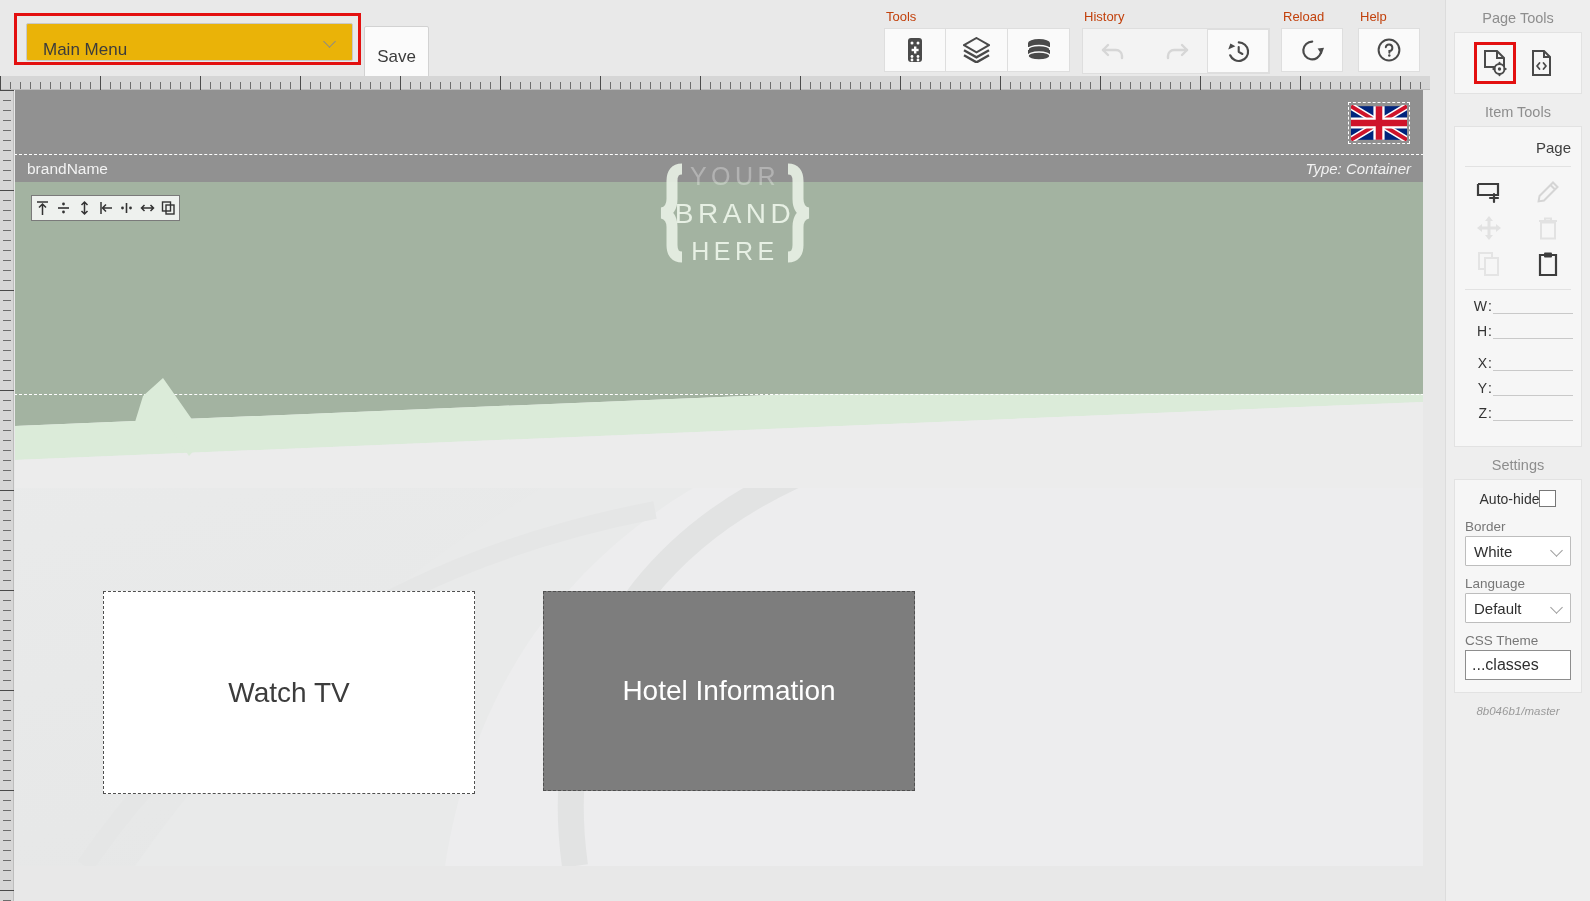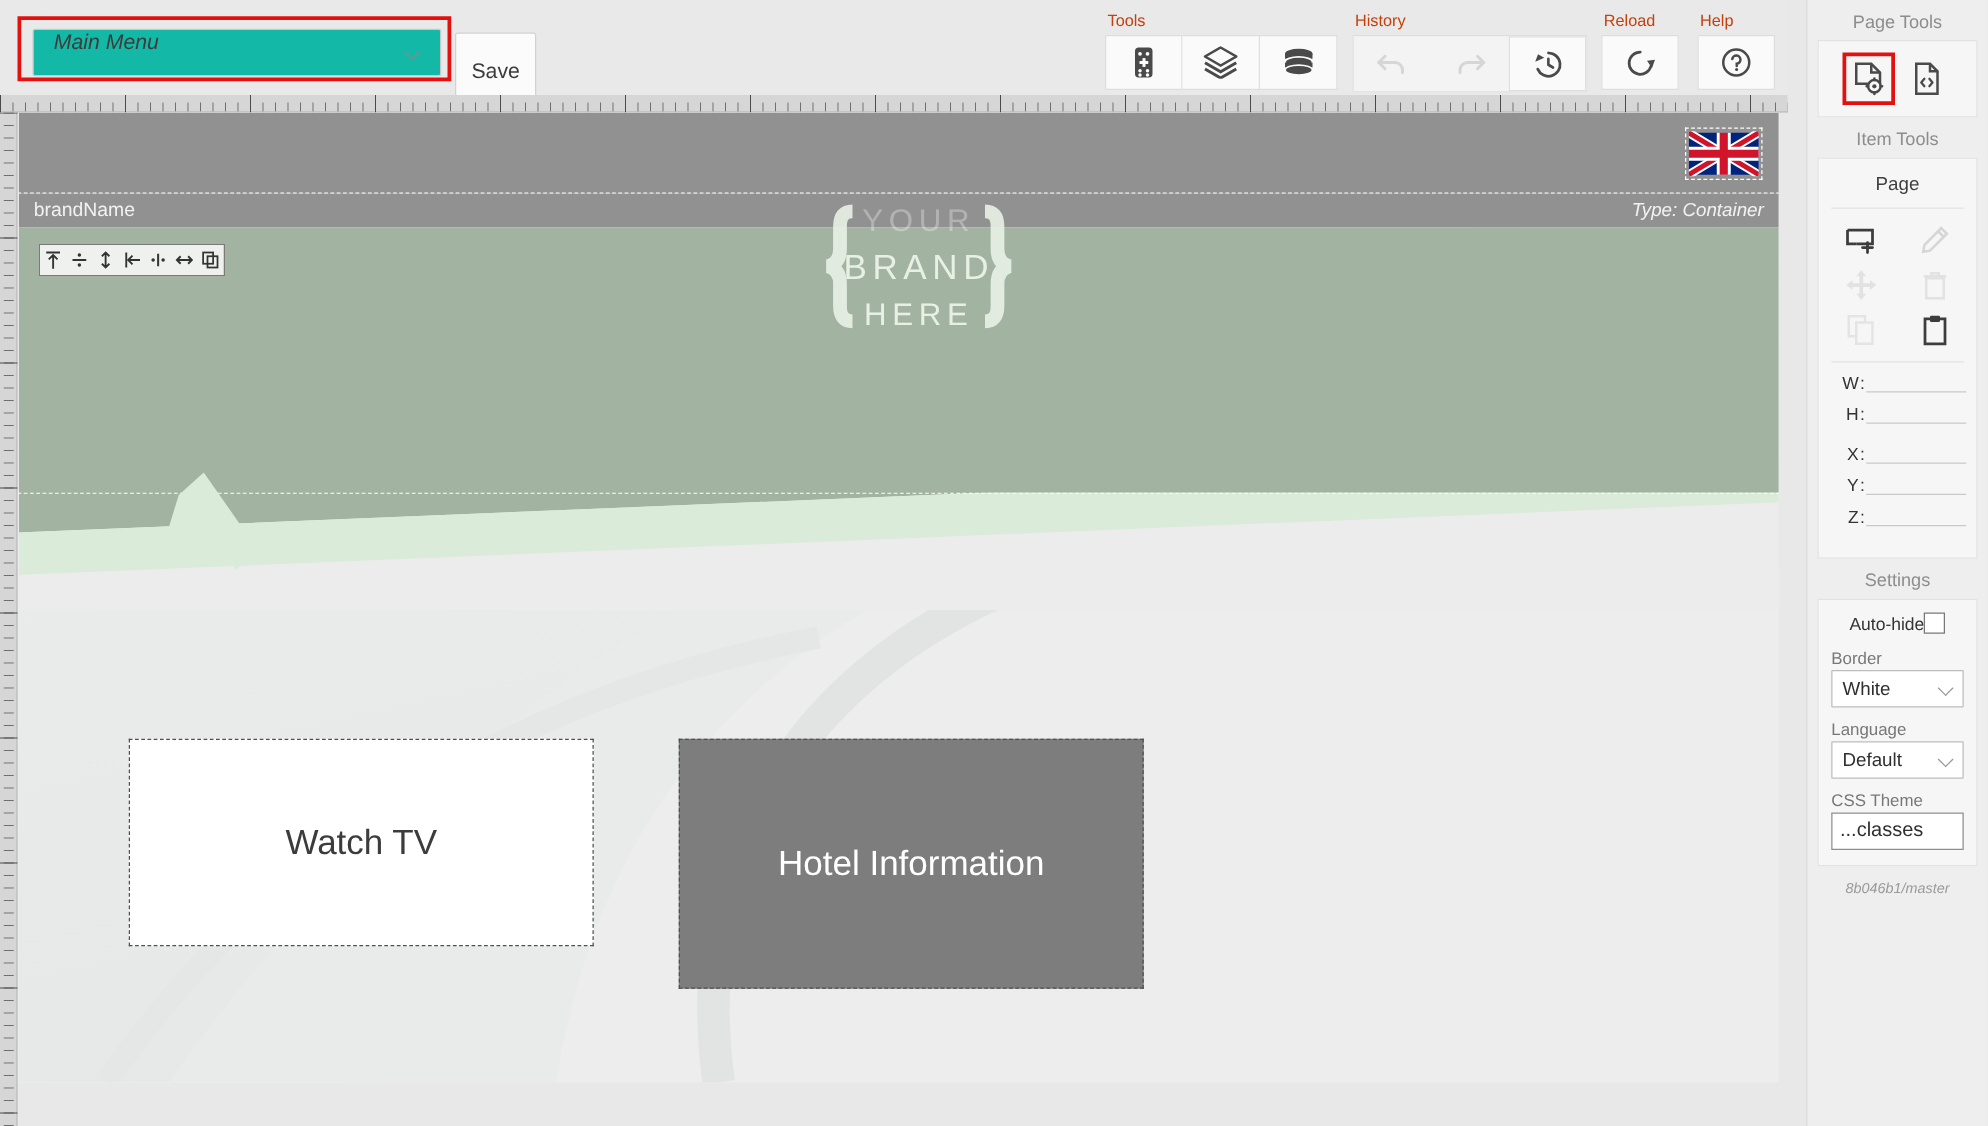--- a/index.html
+++ b/index.html
@@ -18,22 +18,22 @@
     background: #e9e9e9;
   }
   .page-select-wrap {
     position: absolute; left: 14px; top: 13px;
     width: 347px; height: 52px;
     border: 3px solid #e31010;
     background: #e9e9e9;
   }
   .page-select {
     position: absolute; left: 9px; top: 7px; width: 327px; height: 38px;
-    background: #14b8a6; border: 1px solid #c9c9c9; border-radius: 2px;
-    display: flex; align-items: flex-start; font-style: italic;
+    background: #eab308; border: 1px solid #c9c9c9; border-radius: 2px;
+    display: flex; align-items: flex-end;
   }
   .page-select .label {
     margin-left: 16px; font-size: 17px; color: #3c3c3c;
   }
   .page-select .chev {
     position: absolute; right: 16px; top: 13px;
     width: 11px; height: 11px;
   }
   .chev-glyph {
     display:block; width: 9px; height: 9px;
@@ -183,21 +183,21 @@
   }
 
   
   .tile {
     position: absolute;
     border: 1px dashed #4f4f4f;
     display: flex; align-items: center; justify-content: center;
     cursor: pointer;
   }
   .tile .tlabel { font-size: 28px; }
-  #tile-0 { left: 88px;  top: 501px; width: 372px; height: 166px; background:#ffffff; }
+  #tile-0 { left: 88px;  top: 501px; width: 372px; height: 203px; background:#ffffff; }
   #tile-0 .tlabel { color: #3c3c3c; }
   #tile-1 { left: 516px; top: 501px; width: 372px; height: 200px; background:#7d7d7d;margin-left:12px; }
   #tile-1 .tlabel { color: #ffffff; }
   #tile-2 { left: 945px; top: 501px; width: 372px; height: 200px; background:#7d7d7d; }
   #tile-2 .tlabel { color: #ffffff; }
 
   
   #sidebar {
     position: absolute; right: 0; top: 0; width: 145px; height: 901px;
     background: #eeeeee;
@@ -212,21 +212,21 @@
   }
   #page-tools-panel { display: flex; justify-content: center; gap: 4px; padding: 9px 0; }
   .ptool {
     width: 42px; height: 42px; display:flex; align-items:center; justify-content:center;
     cursor: pointer;
   }
   .ptool.sel { border: 3px solid #e31010; }
 
   #item-tools-panel { padding: 6px 0 10px; }
   .panel-head {
-    text-align: center; font-size: 15px; color: #3f3f3f;
+    text-align: right; font-size: 15px; color: #3f3f3f;
     padding: 6px 0 10px;
     border-bottom: 1px solid #e2e2e2;
     margin: 0 10px 8px;
   }
   .itool-grid {
     display: grid; grid-template-columns: 1fr 1fr; row-gap: 6px;
     justify-items: center; padding: 2px 4px 10px;
   }
   .itool {
     width: 44px; height: 30px; display:flex; align-items:center; justify-content:center;

